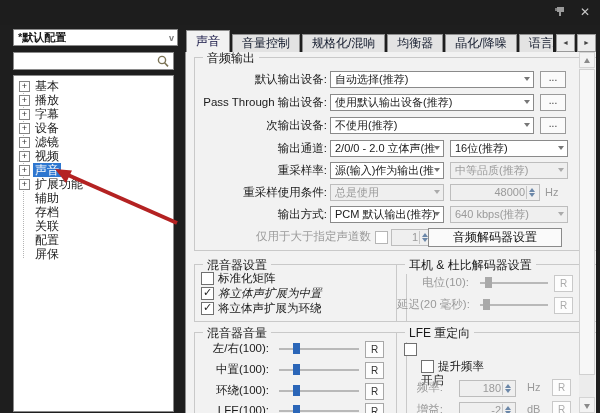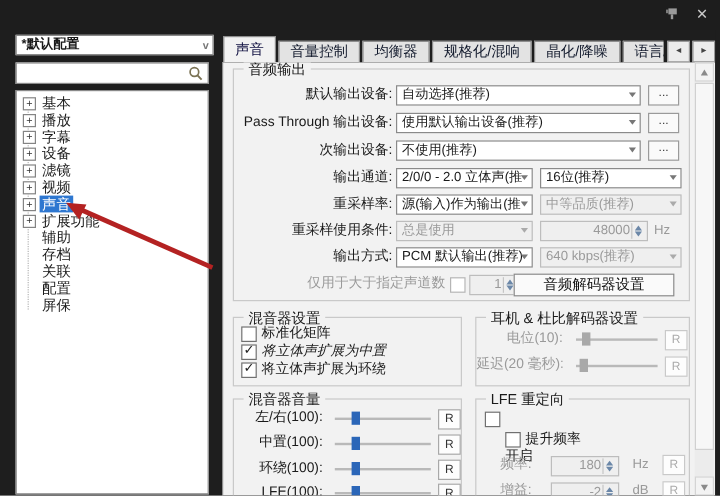--- a/index.html
+++ b/index.html
@@ -25,21 +25,21 @@
   .tree-item.selected .t-label{background:#2e77d0;color:#fff;}
   
   .tabbar{position:absolute;left:186px;top:30px;width:410px;height:22px;display:flex;align-items:flex-end;overflow:hidden;}
   .tab{height:17px;line-height:17px;padding:0 9px;margin-right:2px;background:#e3e3e3;border:1px solid #8e8e8e;border-bottom:none;
        font-size:12px;white-space:nowrap;color:#0f172a;}
   .tab.active{height:21px;line-height:21px;background:#f2f2f2;color:#101040;}
   .tab-arrows{position:absolute;right:0;top:3px;background:#1e1e1e;padding:1px 0 1px 3px;display:flex;gap:2px;}
   .tab-arrow{width:17px;height:16px;background:#ececec;border:1px solid #9a9a9a;font-size:7px;line-height:15px;text-align:center;color:#444;}
   
   .main{position:absolute;left:185px;top:52px;width:410px;height:361px;background:#f2f2f2;border-left:1px solid #8e8e8e;overflow:hidden;}
-  .group{position:absolute;border:1px solid #c9c9c9;}
+  .group{position:absolute;border:1px solid #c9c9c9;padding-left:22px;}
   .group-label{position:absolute;top:-8px;left:8px;background:#f2f2f2;padding:0 4px;font-size:12px;color:#1a1a1a;white-space:nowrap;}
   .row-label{position:absolute;font-size:11.5px;text-align:right;white-space:nowrap;overflow:hidden;line-height:17px;}
   .row-label.disabled{color:#9a9a9a;}
   .combo{position:absolute;height:15px;background:#fff;border:1px solid #8a8a8a;font-size:11px;line-height:15px;
          padding-left:4px;overflow:hidden;white-space:nowrap;}
   .combo .caret{position:absolute;right:3px;top:5px;width:0;height:0;border-left:3px solid transparent;border-right:3px solid transparent;border-top:4px solid #777;}
   .combo.disabled{background:#efefef;color:#9a9a9a;border-color:#bdbdbd;}
   .combo.disabled .caret{border-top-color:#aaa;}
   .more-btn{position:absolute;height:15px;background:#fafafa;border:1px solid #9a9a9a;font-size:10px;line-height:11px;text-align:center;color:#333;}
   .push-btn{position:absolute;height:17px;background:#fafafa;border:1px solid #8a8a8a;font-size:12px;text-align:center;line-height:17px;color:#111;}
@@ -149,22 +149,22 @@
         <span class="t-label">配置</span>
       </div>
     <div class="tree-item" style="top:171px">
         <span class="t-label">屏保</span>
       </div>
   </div>
 
   <div class="tabbar">
     <div class="tab active">声音</div>
     <div class="tab">音量控制</div>
+    <div class="tab">规格化/混响</div>
     <div class="tab">均衡器</div>
-    <div class="tab">规格化/混响</div>
     <div class="tab">晶化/降噪</div>
     <div class="tab">语言/同步/其他</div>
 
     <div class="tab-arrows">
       <div class="tab-arrow">◄</div>
       <div class="tab-arrow">►</div>
     </div>
   </div>
 
   <div class="main">

